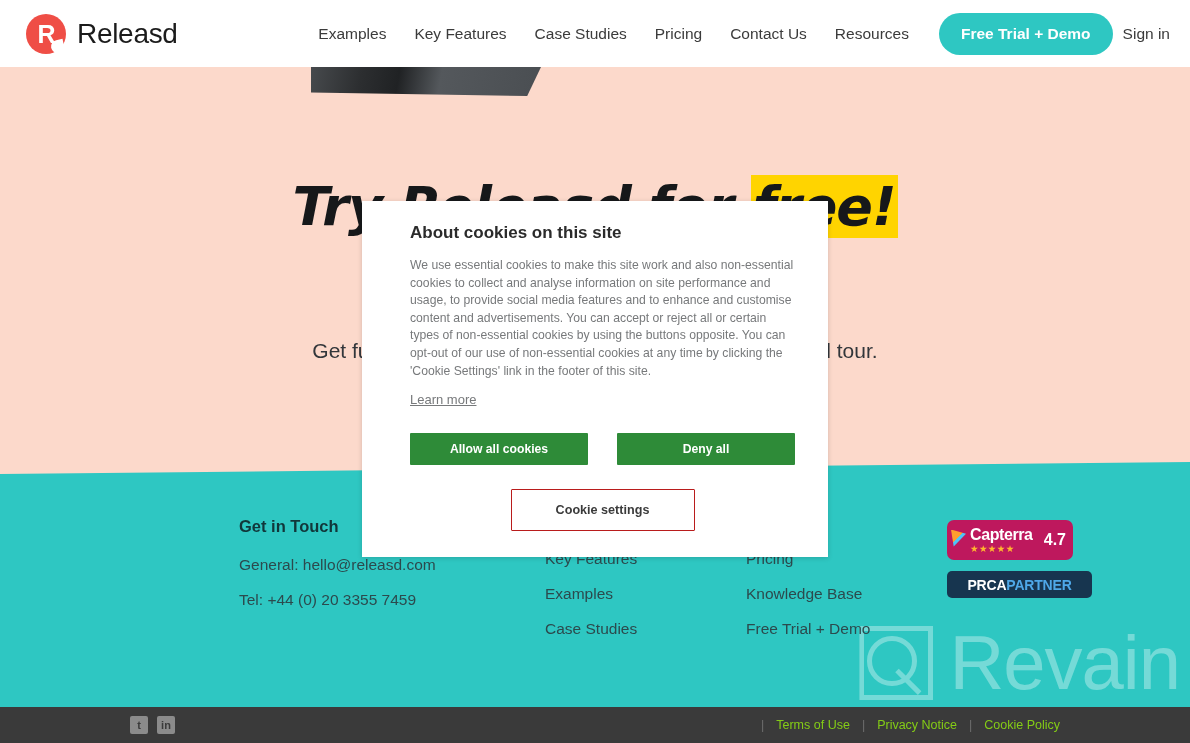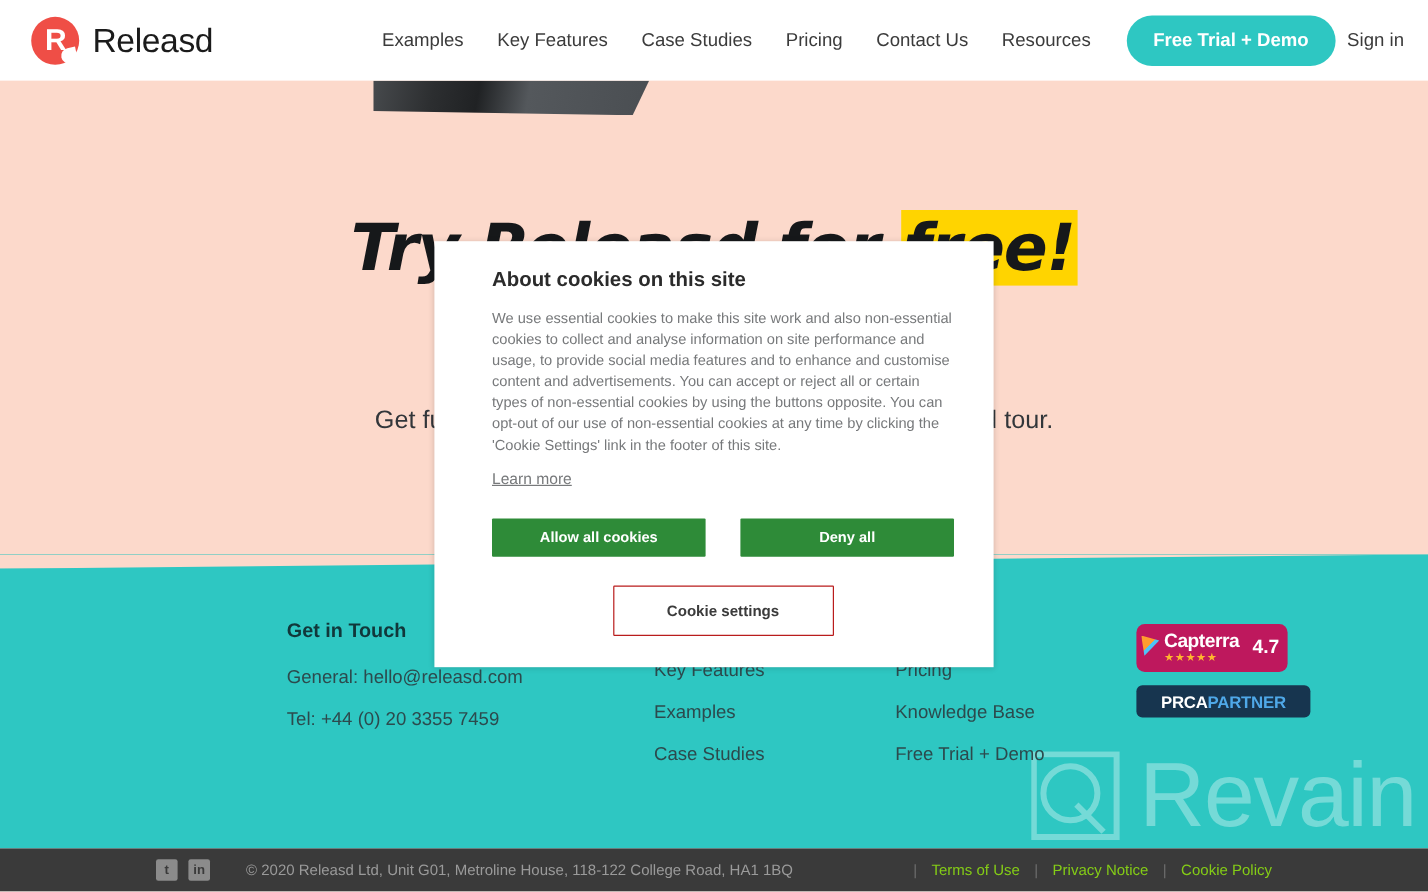--- a/index.html
+++ b/index.html
@@ -505,21 +505,20 @@
         </div>
       </div>
     </div>
   </div>
 
   <div class="bottombar">
     <div class="social">
       <div class="soc-icon">t</div>
       <div class="soc-icon">in</div>
     </div>
-    <div class="copyright">© 2020 Releasd Ltd, Unit G01, Metroline House, 118-122 College Road, HA1 1BQ</div>
     <div class="legal">
       <span class="sep">|</span>
       <a>Terms of Use</a>
       <span class="sep">|</span>
       <a>Privacy Notice</a>
       <span class="sep">|</span>
       <a>Cookie Policy</a>
     </div>
   </div>
 

